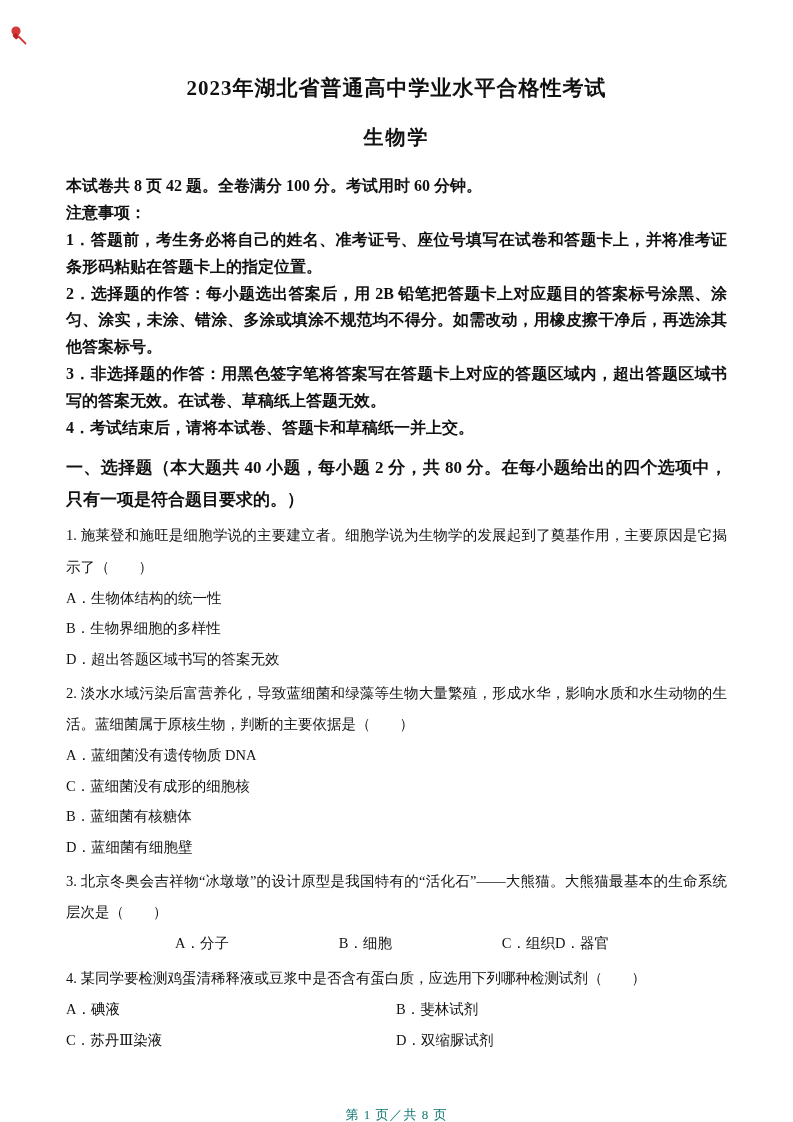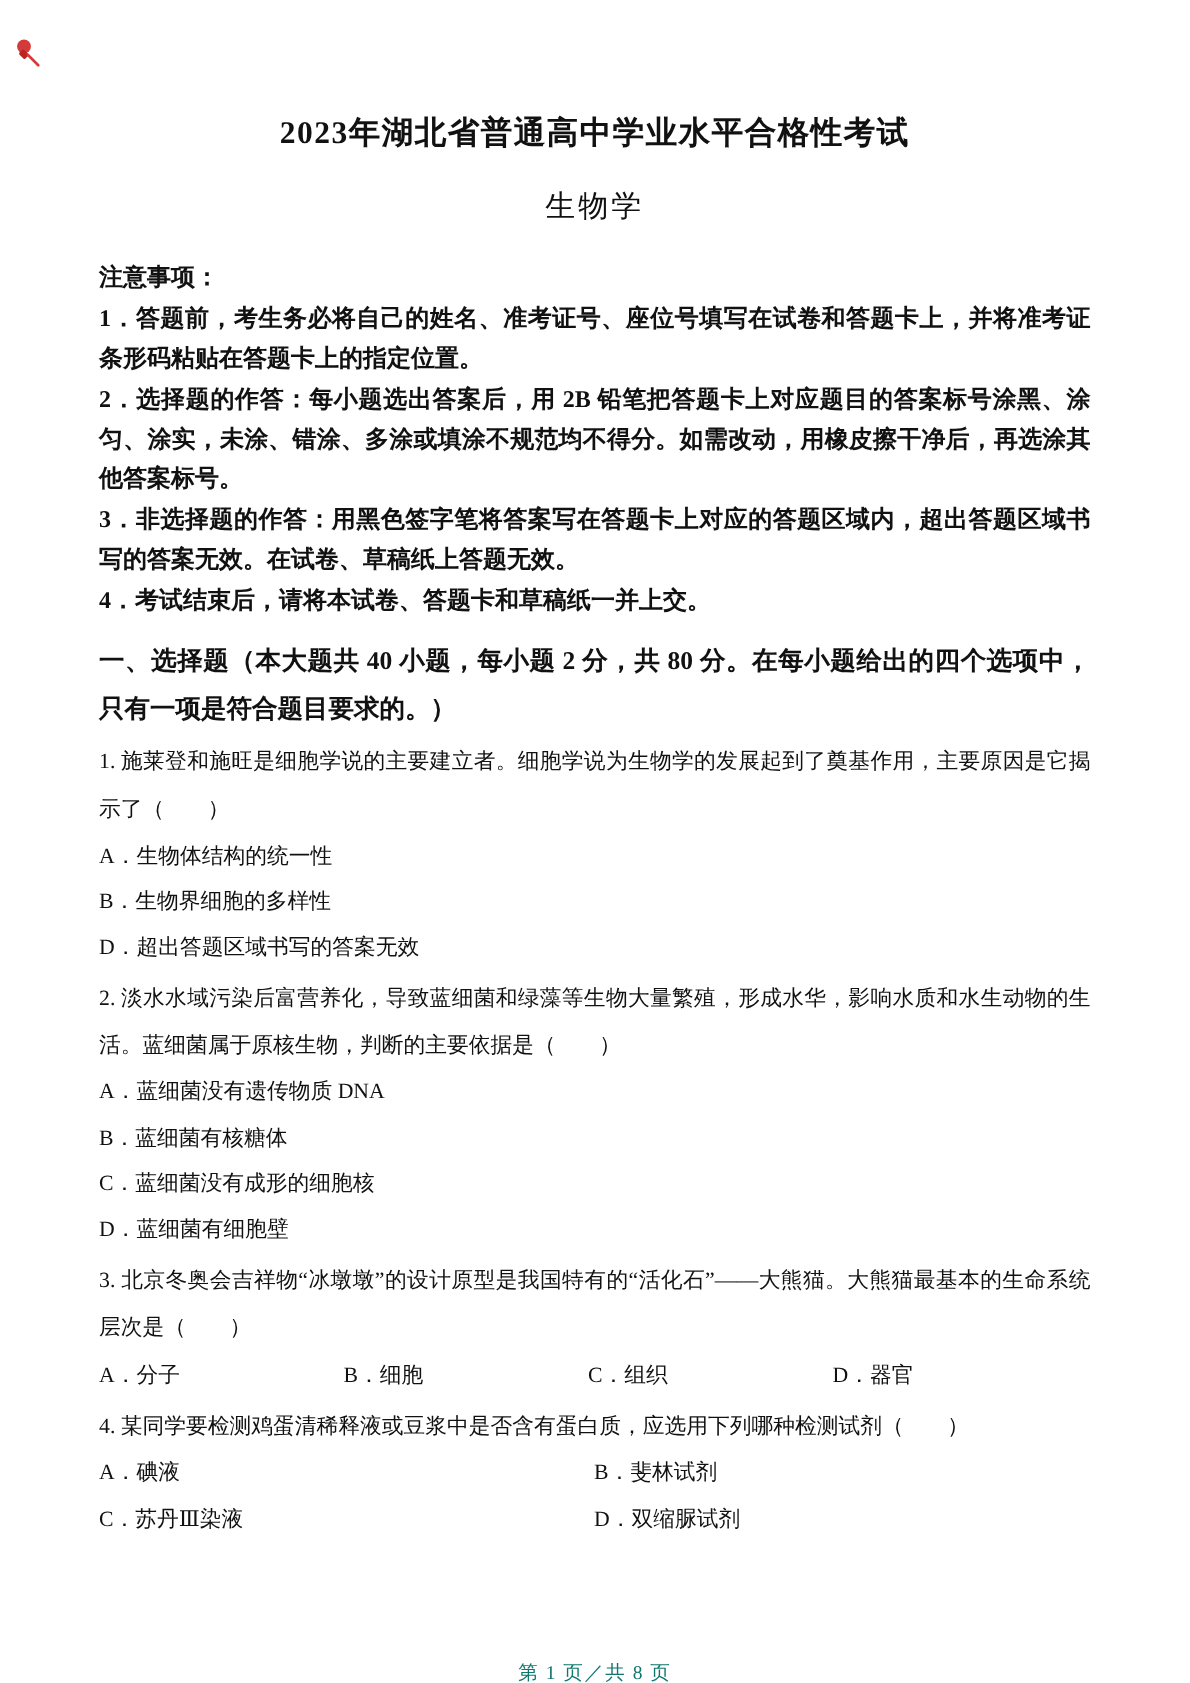--- a/index.html
+++ b/index.html
@@ -25,21 +25,21 @@
     padding-top: 58px;
     text-align: center;
     font-size: 21px;
     font-weight: bold;
     letter-spacing: 1px;
   }
   .subject {
     margin-top: 22px;
     text-align: center;
     font-size: 20px;
-    font-weight: normal;
+    font-weight: bold;
     letter-spacing: 2px;
   }
   .content {
     margin: 22px 66px 0 66px;
     width: 661px;
   }
   .bold-block {
     font-size: 16px;
     font-weight: bold;
     line-height: 1.68;
@@ -61,21 +61,21 @@
   }
   .q-options { list-style: none; }
   .q-options li {
     line-height: 2.1;
     margin-top: 0px;
   }
   .options-row {
     display: flex;
     line-height: 2.1;
   }
-  .options-row span { width: 163px; }
+  .options-row span { width: 163px; text-align: right; }
   .options-row span:last-child { width: auto; }
   .options-grid {
     display: grid;
     grid-template-columns: 330px auto;
     line-height: 2.15;
   }
   .footer {
     position: absolute;
     bottom: 14px;
     left: 0;
@@ -96,20 +96,21 @@
     <rect x="5.2" y="10" width="5.6" height="4.4" rx="1" fill="#b22" transform="rotate(45 8 12)"></rect>
     <line x1="10.5" y1="12.5" x2="17.5" y2="19.5" stroke="#d43a3a" stroke-width="1.8" stroke-linecap="round"></line>
   </svg>
 
   <div class="title">2023年湖北省普通高中学业水平合格性考试</div>
   <div class="subject">生物学</div>
 
   <div class="content">
 
     <div class="bold-block">
+      <p>本试卷共 8 页 42 题。全卷满分 100 分。考试用时 60 分钟。</p>
       <p>注意事项：</p>
       <p class="notice">1．答题前，考生务必将自己的姓名、准考证号、座位号填写在试卷和答题卡上，并将准考证条形码粘贴在答题卡上的指定位置。</p>
       <p class="notice">2．选择题的作答：每小题选出答案后，用 2B 铅笔把答题卡上对应题目的答案标号涂黑、涂匀、涂实，未涂、错涂、多涂或填涂不规范均不得分。如需改动，用橡皮擦干净后，再选涂其他答案标号。</p>
       <p class="notice">3．非选择题的作答：用黑色签字笔将答案写在答题卡上对应的答题区域内，超出答题区域书写的答案无效。在试卷、草稿纸上答题无效。</p>
       <p class="notice">4．考试结束后，请将本试卷、答题卡和草稿纸一并上交。</p>
     </div>
 
     <div class="section-heading">一、选择题（本大题共 40 小题，每小题 2 分，共 80 分。在每小题给出的四个选项中，只有一项是符合题目要求的。）</div>
 
     <div class="question">
@@ -118,22 +119,22 @@
         <li>A．生物体结构的统一性</li>
         <li>B．生物界细胞的多样性</li>
         <li>D．超出答题区域书写的答案无效</li>
       </ul>
     </div>
 
     <div class="question">
       <div class="q-stem">2. 淡水水域污染后富营养化，导致蓝细菌和绿藻等生物大量繁殖，形成水华，影响水质和水生动物的生活。蓝细菌属于原核生物，判断的主要依据是（　　）</div>
       <ul class="q-options">
         <li>A．蓝细菌没有遗传物质 DNA</li>
+        <li>C．蓝细菌没有成形的细胞核</li>
         <li>B．蓝细菌有核糖体</li>
-        <li>C．蓝细菌没有成形的细胞核</li>
         <li>D．蓝细菌有细胞壁</li>
       </ul>
     </div>
 
     <div class="question">
       <div class="q-stem">3. 北京冬奥会吉祥物“冰墩墩”的设计原型是我国特有的“活化石”——大熊猫。大熊猫最基本的生命系统层次是（　　）</div>
       <div class="options-row">
         <span>A．分子</span>
         <span>B．细胞</span>
         <span>C．组织</span>

